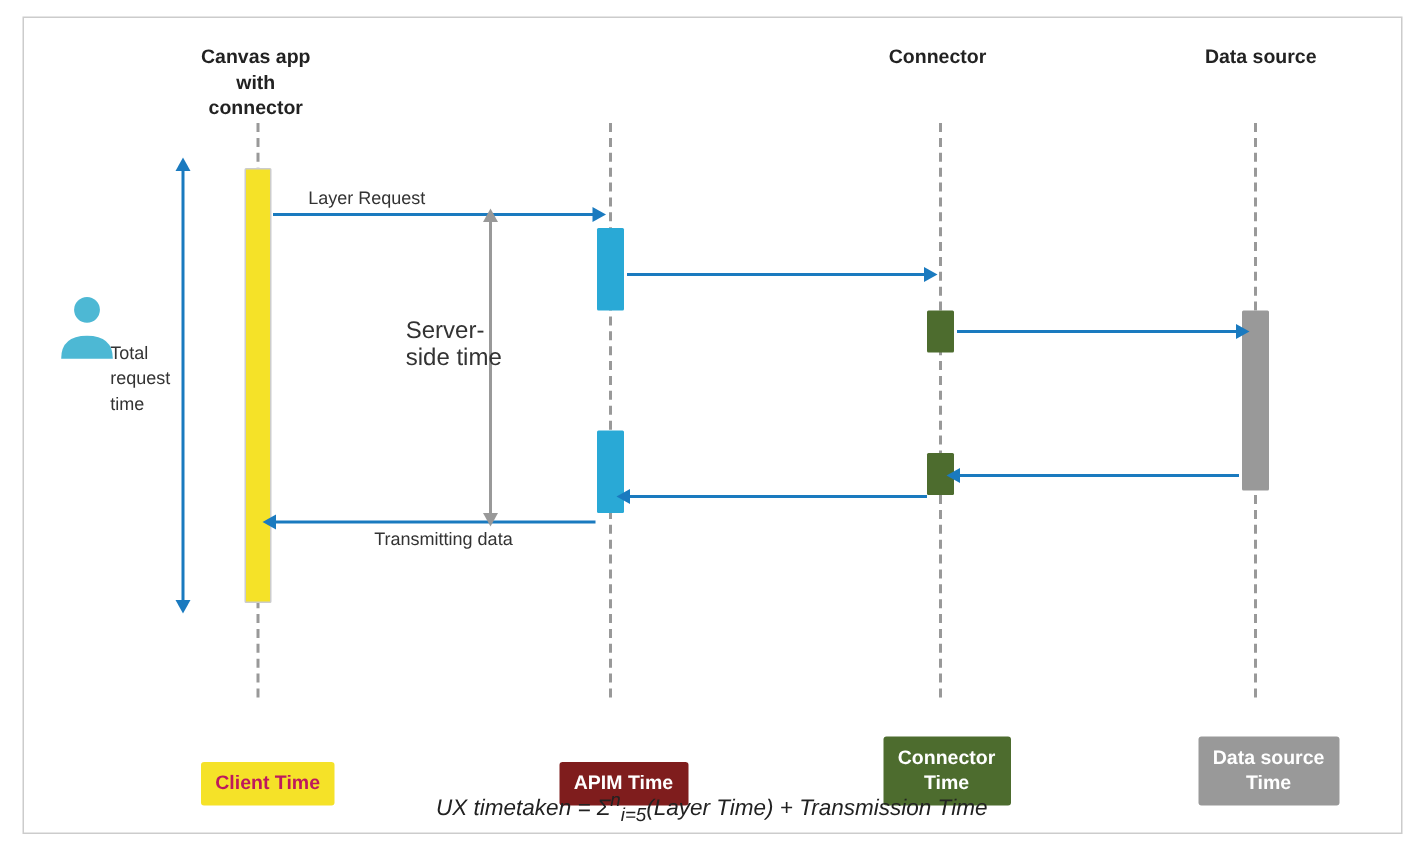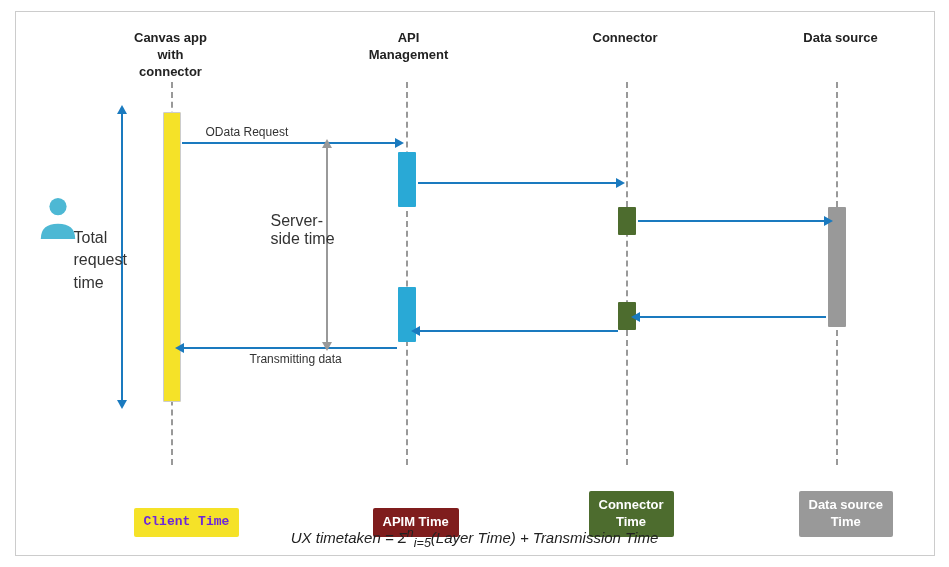--- a/index.html
+++ b/index.html
@@ -171,67 +171,66 @@
       white-space: nowrap;
       text-align: center;
     }
   </style>
 </head>
 <body>
 
 <div class="diagram-container">
 
   <div class="col-header" style="left:110px;width:90px;">Canvas app<br>with connector</div>
-  <div class="col-header" style="left:348px;width:90px;">API Management</div>
   <div class="col-header" style="left:572px;width:75px;">Connector</div>
   <div class="col-header" style="left:785px;width:80px;">Data source</div>
 
   <div class="lifeline" style="left:155px;"></div>
   <div class="lifeline" style="left:390px;"></div>
   <div class="lifeline" style="left:610px;"></div>
   <div class="lifeline" style="left:820px;"></div>
 
   <div class="time-block" style="left:147px;top:100px;height:290px;background:#f5e228;border:1.5px solid #ccc;"></div>
 
   <div class="time-block" style="left:382px;top:140px;height:55px;background:#29a9d6;"></div>
   <div class="time-block" style="left:382px;top:275px;height:55px;background:#29a9d6;"></div>
 
   <div class="time-block" style="left:602px;top:195px;height:28px;background:#4d6c2e;"></div>
   <div class="time-block" style="left:602px;top:290px;height:28px;background:#4d6c2e;"></div>
 
   <div class="time-block" style="left:812px;top:195px;height:120px;background:#999;"></div>
 
   <div class="arrow-line" style="left:166px;top:130px;width:215px;"></div>
-  <div class="label" style="left:190px;top:113px;">OData Request</div>
+  <div class="label" style="left:190px;top:113px;">Layer Request</div>
 
   <div class="arrow-line" style="left:402px;top:170px;width:200px;"></div>
 
   <div class="arrow-line" style="left:622px;top:208px;width:188px;"></div>
 
   <div class="arrow-line left" style="left:622px;top:304px;width:188px;"></div>
 
   <div class="arrow-line left" style="left:402px;top:318px;width:200px;"></div>
 
   <div class="arrow-line left" style="left:166px;top:335px;width:215px;"></div>
   <div class="label" style="left:190px;top:340px;margin-left:44px;">Transmitting data</div>
 
   <div class="v-arrow" style="left:310px;top:134px;height:198px;"></div>
   <div class="label" style="left:255px;top:200px;font-size:16px;">Server-<br>side time</div>
 
   <div class="total-arrow" style="left:105px;top:100px;height:290px;"></div>
-  <div class="label" style="left:58px;top:215px;font-size:16px;line-height:1.4;">Total<br>request<br>time</div>
+  <div class="label" style="left:58px;top:215px;font-size:12px;line-height:1.4;">Total<br>request<br>time</div>
 
   <div class="person-icon">
     <svg viewBox="0 0 40 46" xmlns="http://www.w3.org/2000/svg">
       <circle cx="20" cy="10" r="9" fill="#4db8d4"></circle>
       <path d="M2 44 Q2 28 20 28 Q38 28 38 44" fill="#4db8d4"></path>
     </svg>
   </div>
 
-  <div class="bottom-box" style="left:118px;background:#f5e228;color:#6d28d9;font-family:Liberation Mono, monospace;">Client Time</div>
+  <div class="bottom-box" style="left:118px;background:#f5e228;color:#be185d;">Client Time</div>
   <div class="bottom-box" style="left:357px;background:#7f1d1d;color:#fff;">APIM Time</div>
   <div class="bottom-box" style="left:573px;background:#4d6c2e;color:#fff;">Connector<br>Time</div>
   <div class="bottom-box" style="left:783px;background:#999;color:#fff;">Data source<br>Time</div>
 
   <div class="formula" style="bottom:5px;">
     <em>UX timetaken = Σ<sup>n</sup><sub>i=5</sub>(Layer Time) + Transmission Time</em>
   </div>
 
 </div>
 

